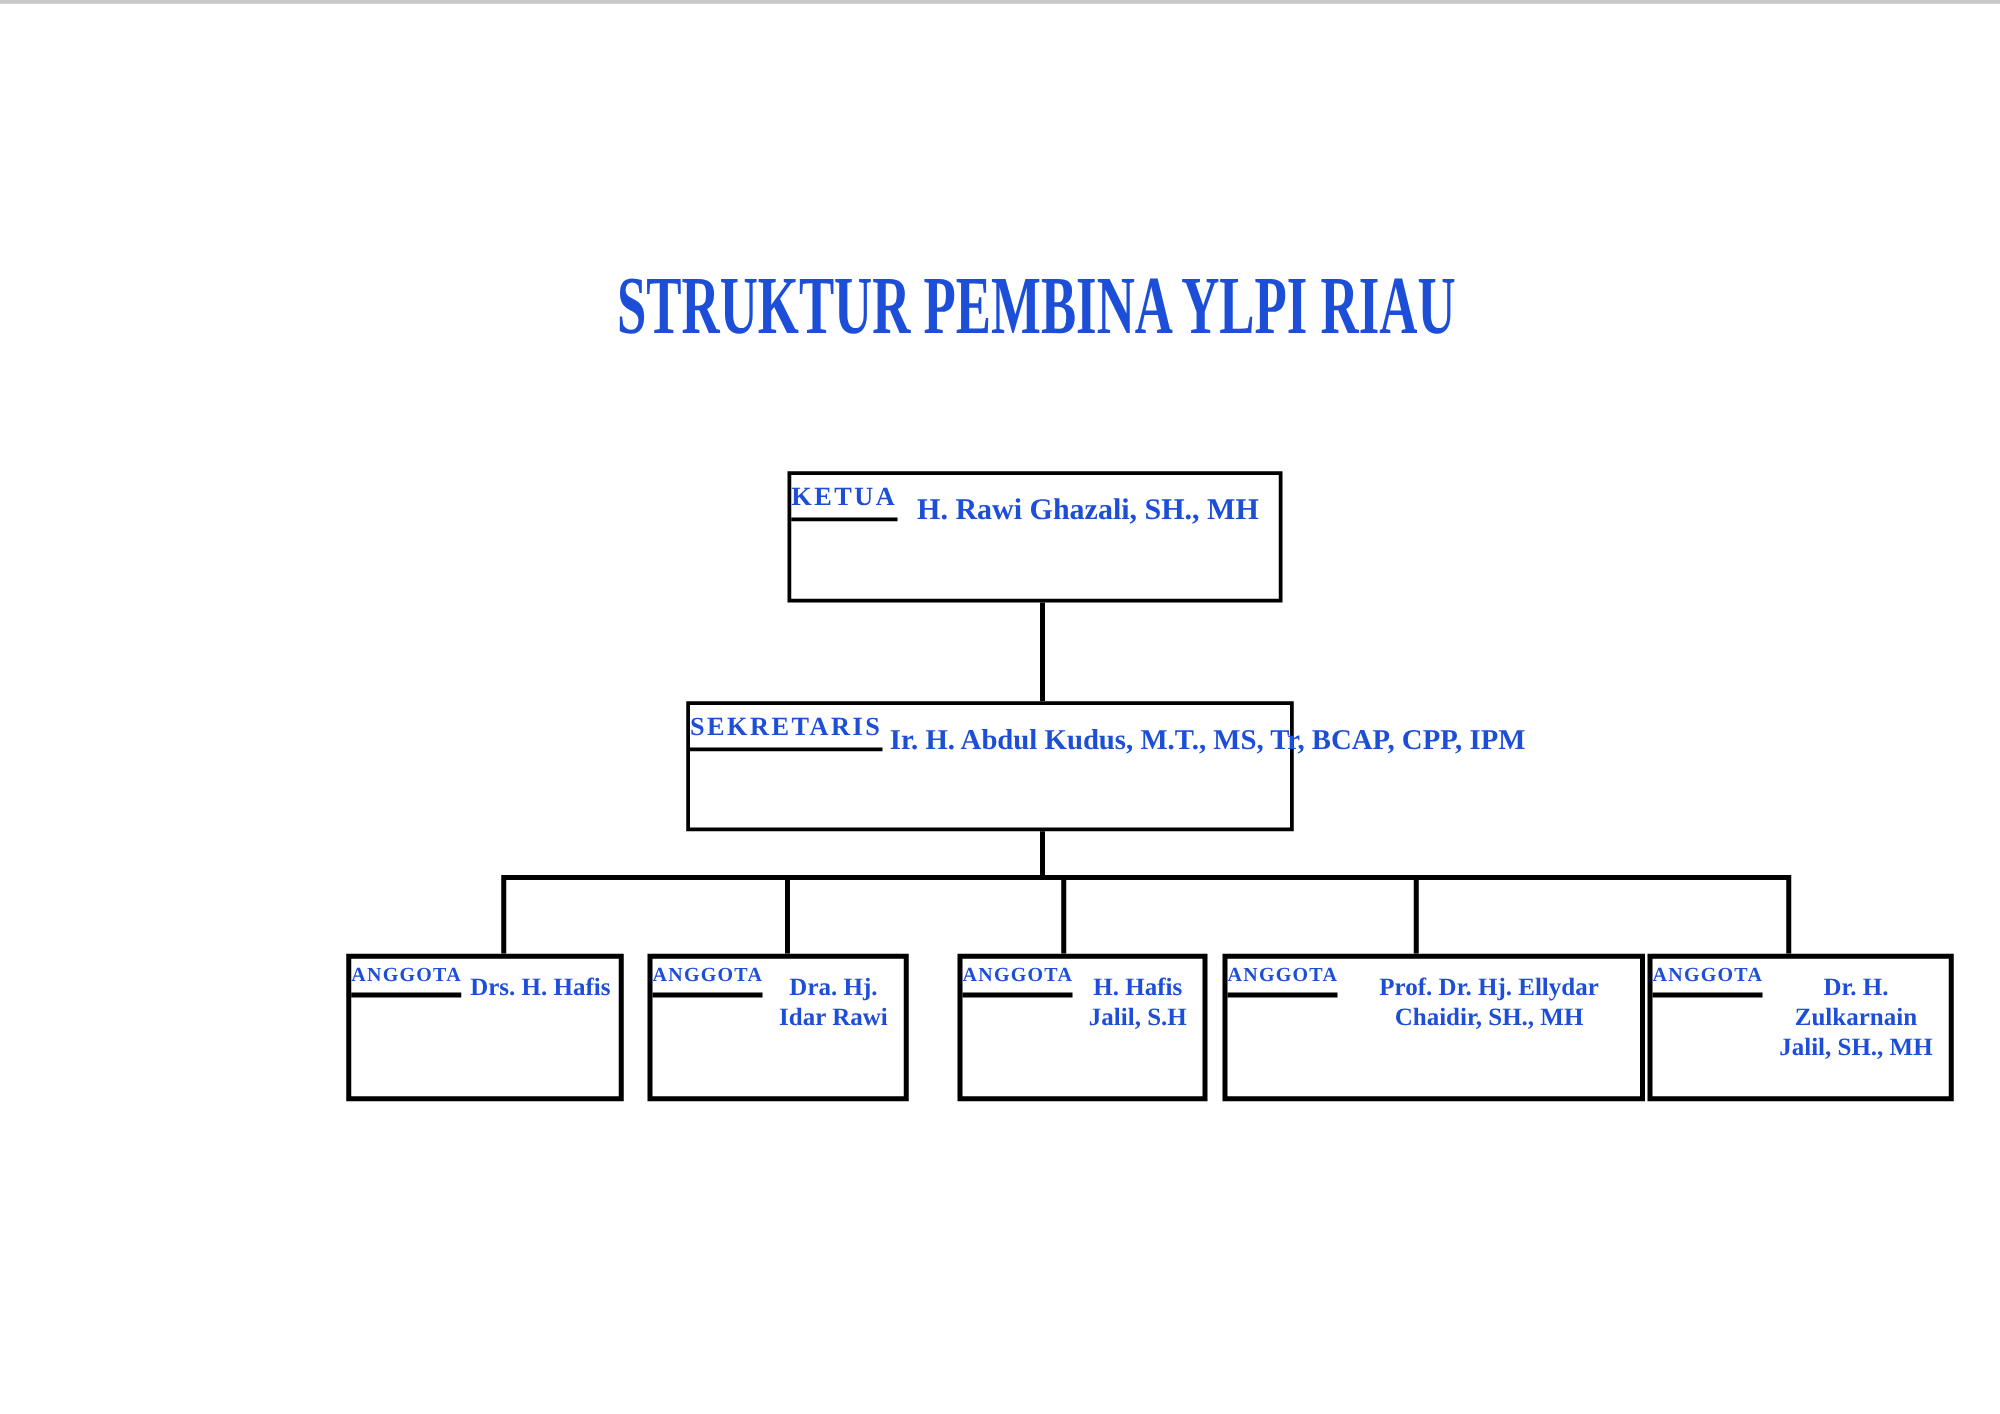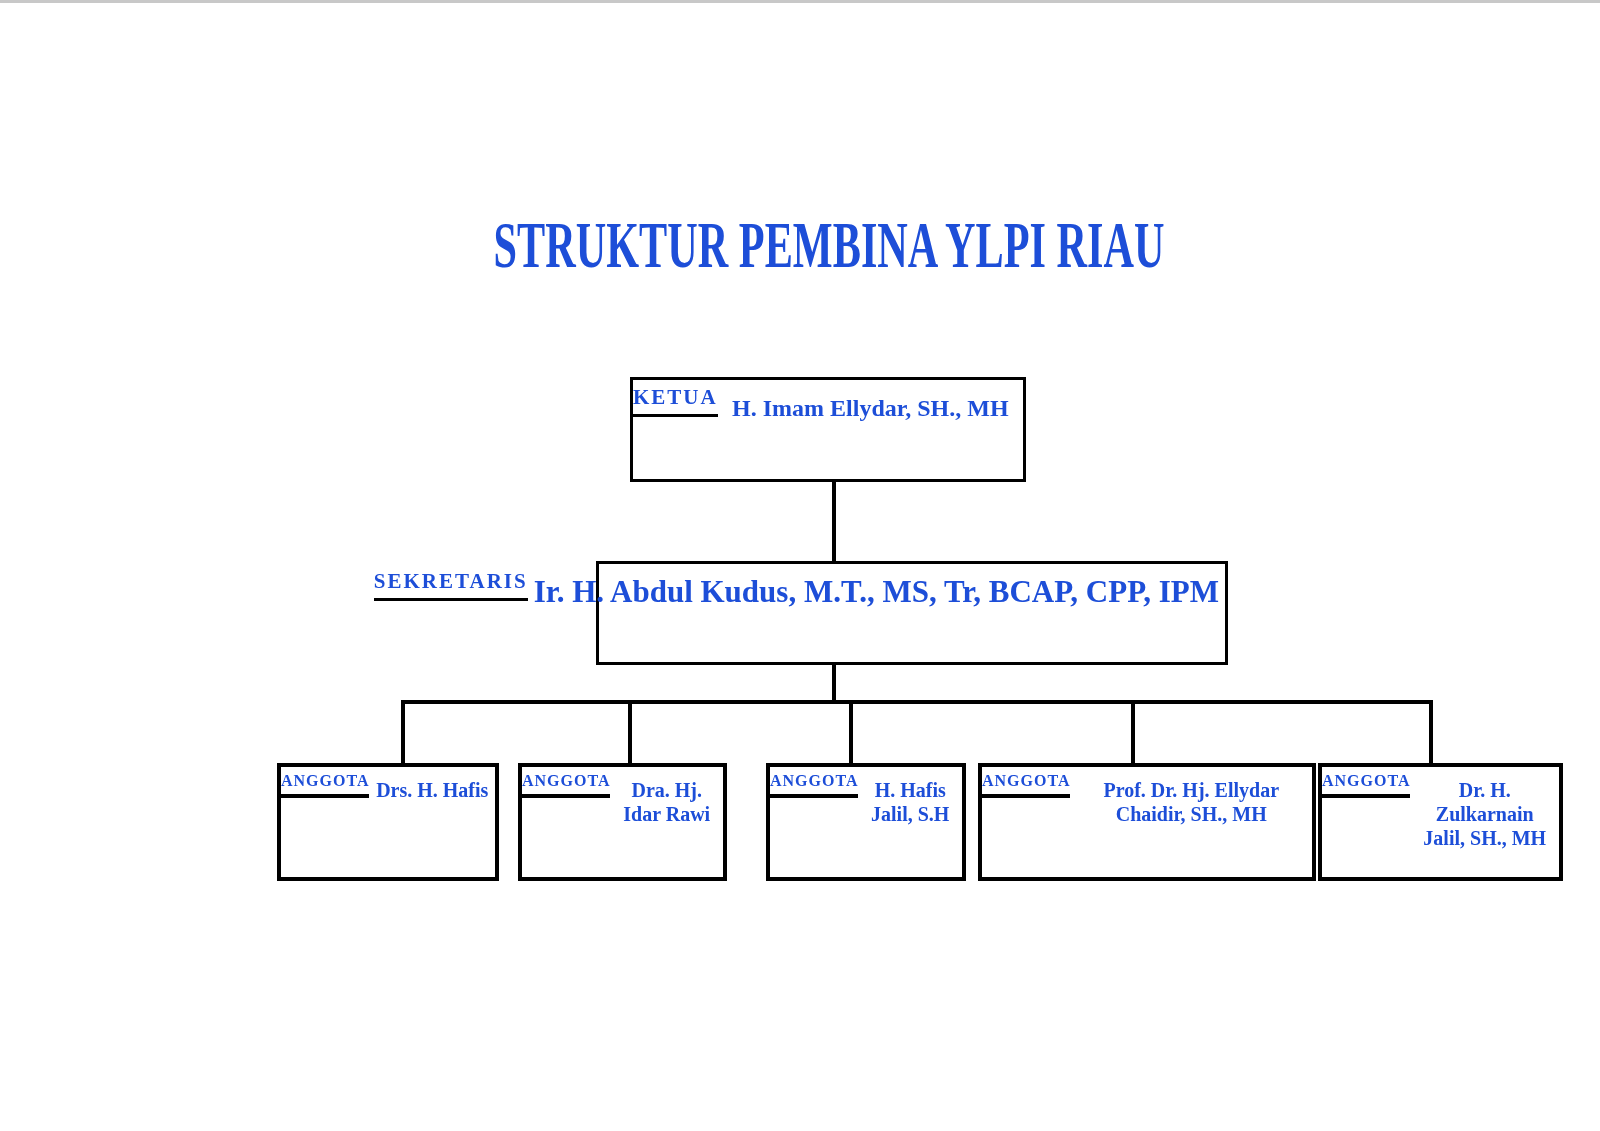--- a/index.html
+++ b/index.html
@@ -59,23 +59,23 @@
     align-items: flex-start;
     justify-content: center;
     text-align: center;
     font-weight: bold;
   }
   
   .box.ketua { left: 630px; top: 377px; width: 396px; height: 105px; }
   .box.ketua .box-header { height: 37px; }
   .box.ketua .box-body { font-size: 24px; line-height: 30px; padding: 13px 8px 0; }
   
-  .box.sekretaris { left: 596px; top: 561px; width: 632px; height: 104px; justify-content: flex-end; }
+  .box.sekretaris { left: 549px; top: 561px; width: 486px; height: 104px; }
   .box.sekretaris .box-header { height: 37px; }
-  .box.sekretaris .box-body { font-size: 31px; line-height: 30px; padding: 13px 6px 0; white-space: nowrap; }
+  .box.sekretaris .box-body { font-size: 23px; line-height: 30px; padding: 13px 6px 0; white-space: nowrap; }
   
   .box.anggota { top: 763px; height: 118px; border-width: 4px; }
   .box.anggota .box-header { height: 31px; border-bottom-width: 4px; font-size: 16px; letter-spacing: 1px; }
   .box.anggota .box-body { font-size: 20px; line-height: 24px; padding: 11px 6px 0; }
   .box.a1 { left: 277px; width: 222px; }
   .box.a2 { left: 518px; width: 209px; }
   .box.a3 { left: 766px; width: 200px; }
   .box.a4 { left: 978px; width: 338px; }
   .box.a4 .box-body { padding: 11px 26px 0; }
   .box.a5 { left: 1318px; width: 245px; }
@@ -99,21 +99,21 @@
 <body>
 
 <div class="canvas">
 
   <div class="top-edge"></div>
 
   <h1 class="title">STRUKTUR PEMBINA YLPI RIAU</h1>
 
   <section class="box ketua">
     <div class="box-header">KETUA</div>
-    <div class="box-body">H. Imam Ellydar, SH., MH</div>
+    <div class="box-body">H. Rawi Ghazali, SH., MH</div>
   </section>
 
   <div class="line v-ketua-sek"></div>
 
   <section class="box sekretaris">
     <div class="box-header">SEKRETARIS</div>
     <div class="box-body">Ir. H. Abdul Kudus, M.T., MS, Tr, BCAP, CPP, IPM</div>
   </section>
 
   <div class="line v-sek-trunk"></div>

